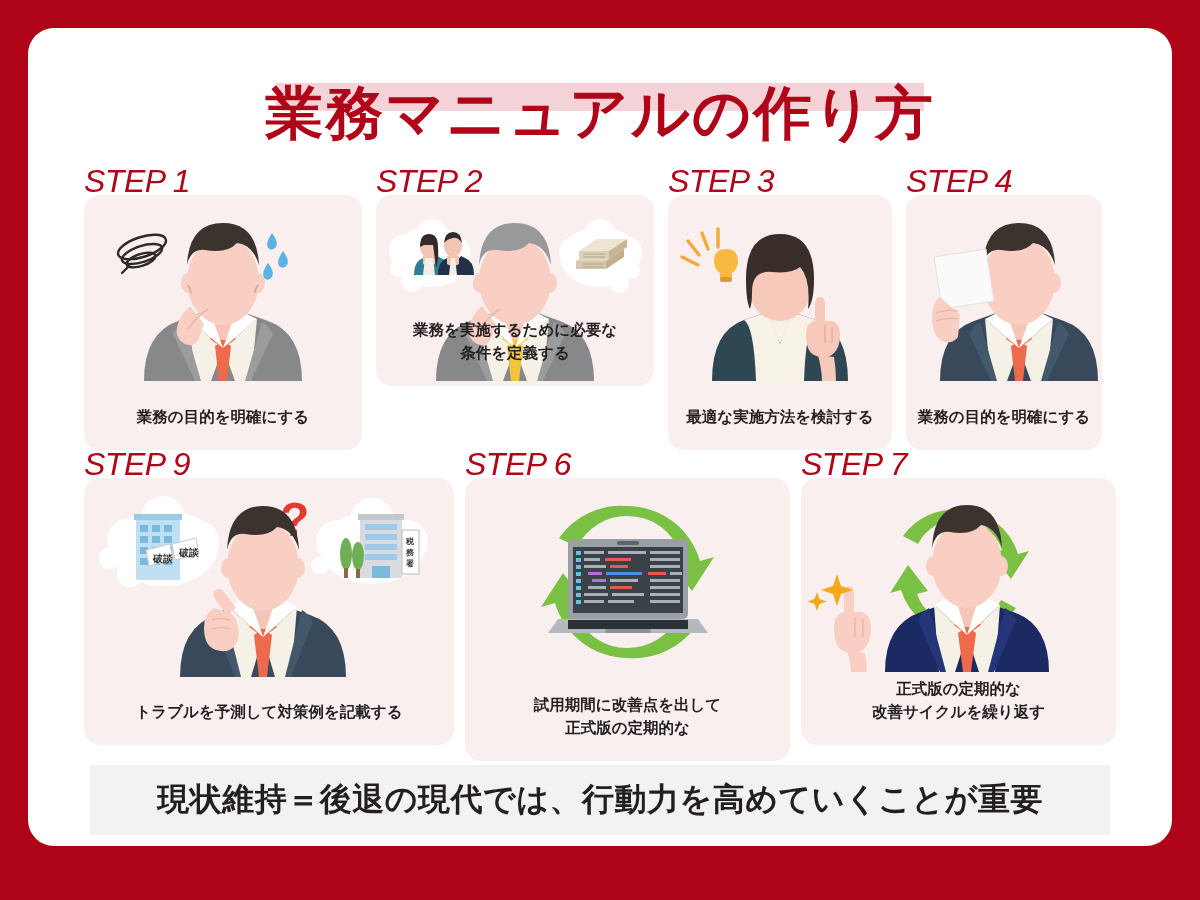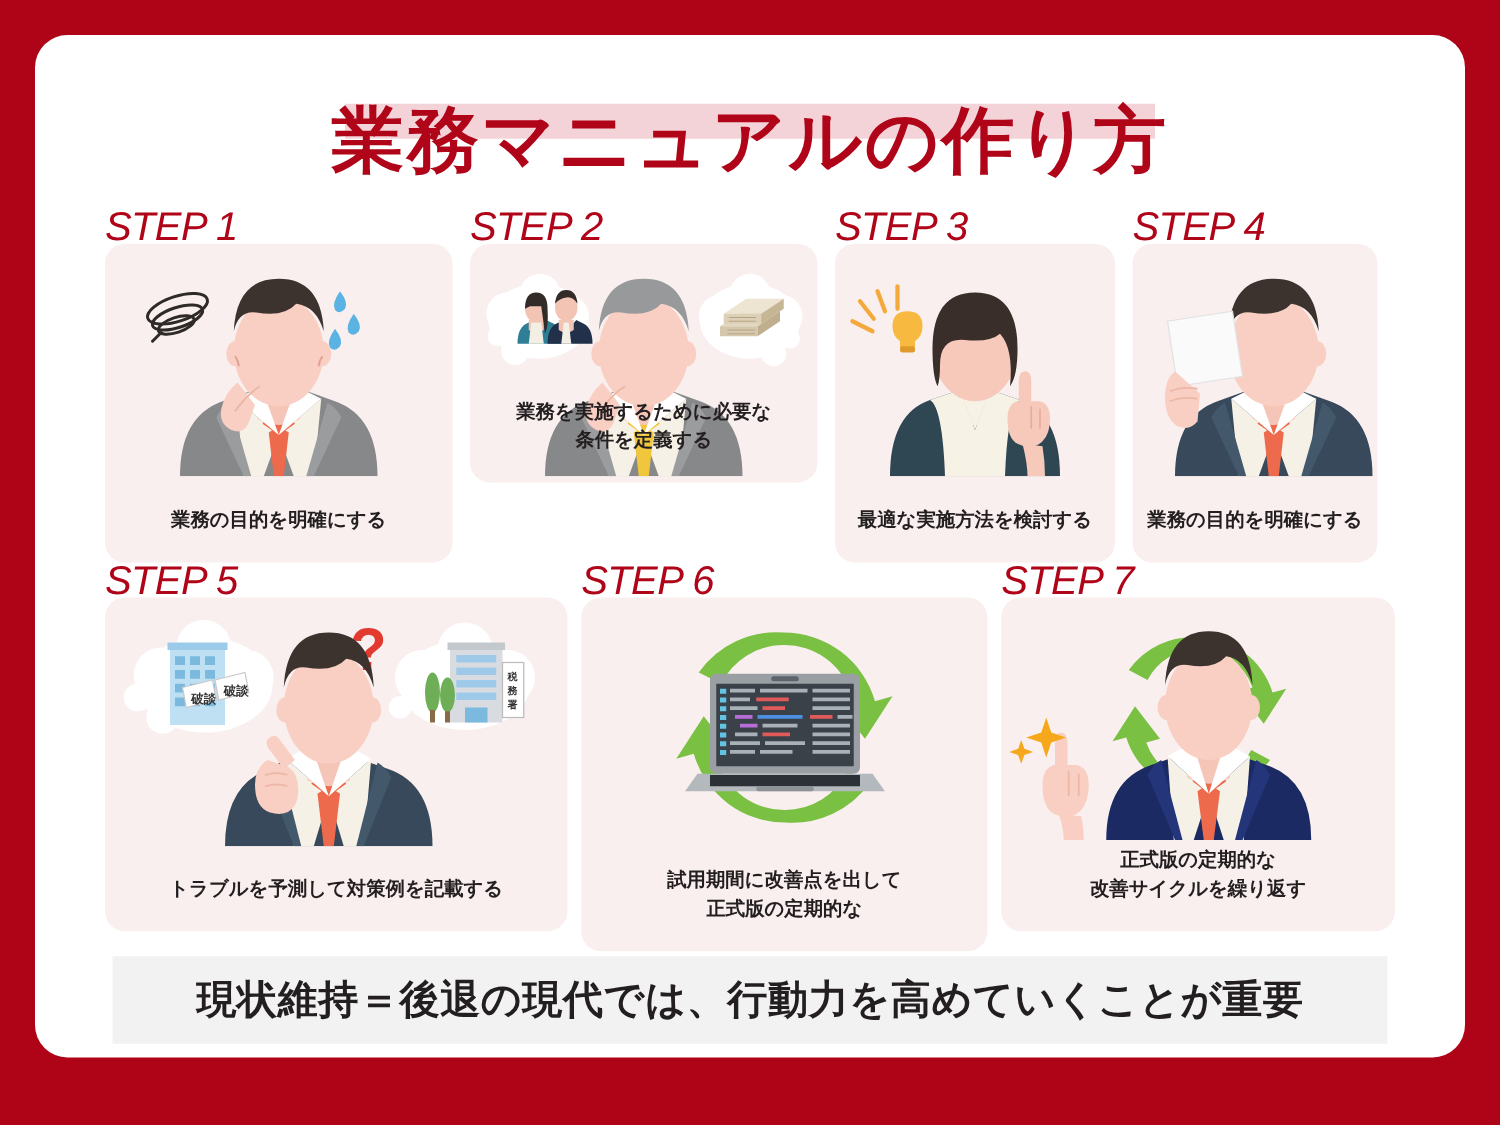--- a/index.html
+++ b/index.html
@@ -311,21 +311,21 @@
             </g>
           </svg>
         </div>
         <div class="card-caption">業務の目的を明確にする</div>
       </div>
     </div>
 
     <div class="row row2">
 
       <div class="card" style="left:0px; width:370px; height:267px;">
-        <div class="step-label">STEP 5</div>
+        <div class="step-label">STEP 9</div>
         <div class="art">
           <svg viewBox="0 0 370 185" width="370" height="185">
 
             <g>
               <circle cx="26" cy="66" r="11" fill="#FFFFFF"></circle>
               <circle cx="46" cy="82" r="13" fill="#FFFFFF"></circle>
               <ellipse cx="80" cy="56" rx="54" ry="38" fill="#FFFFFF"></ellipse>
               <circle cx="45" cy="48" r="22" fill="#FFFFFF"></circle>
               <circle cx="113" cy="50" r="22" fill="#FFFFFF"></circle>
               <circle cx="79" cy="26" r="22" fill="#FFFFFF"></circle>

